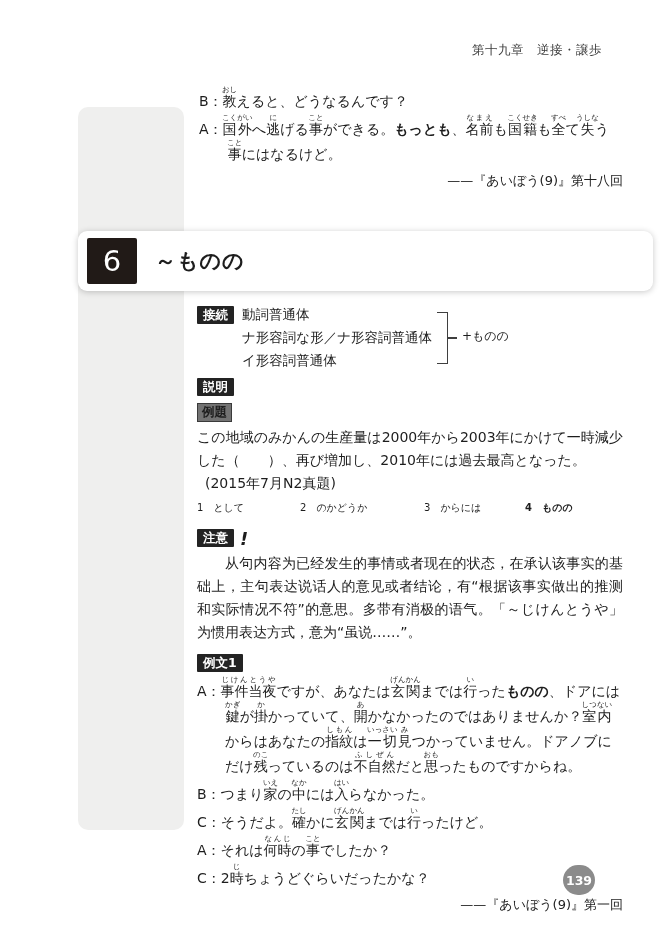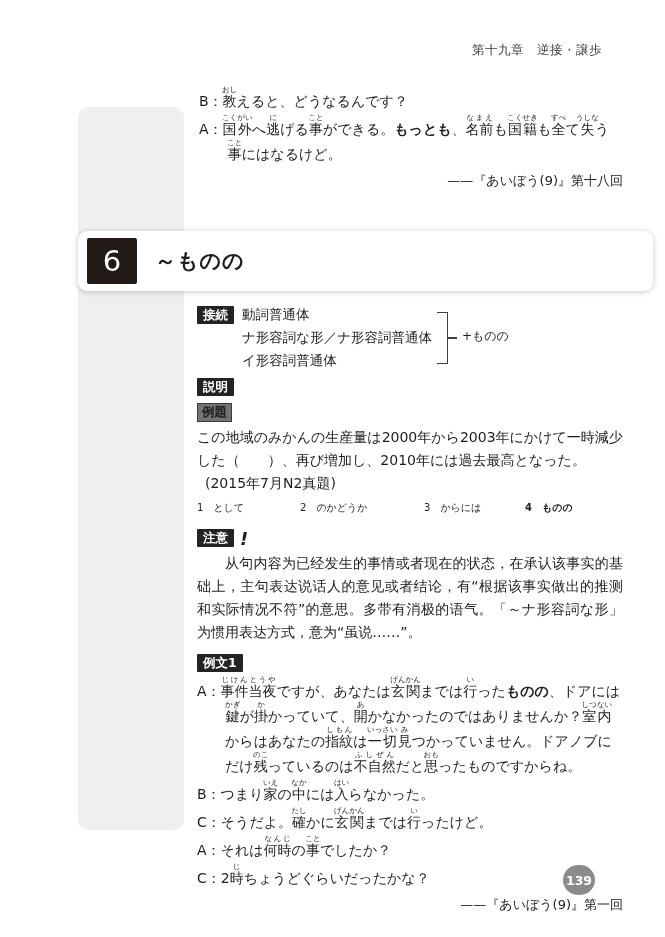--- a/index.html
+++ b/index.html
@@ -113,21 +113,21 @@
         <span class="opt opt3"><span class="num">3</span><span>からには</span></span>
         <span class="opt opt4"><span class="num">4</span><span>ものの</span></span>
       </div>
     </div>
 
     <div class="chui">
       <div class="chui-head">
         <span class="blabel">注意</span>
         <span class="chui-mark">!</span>
       </div>
-      <div class="chui-text">从句内容为已经发生的事情或者现在的状态，在承认该事实的基础上，主句表达说话人的意见或者结论，有“根据该事实做出的推测和实际情况不符”的意思。多带有消极的语气。「～ナ形容詞な形」为惯用表达方式，意为“虽说……”。</div>
+      <div class="chui-text">从句内容为已经发生的事情或者现在的状态，在承认该事实的基础上，主句表达说话人的意见或者结论，有“根据该事实做出的推测和实际情况不符”的意思。多带有消极的语气。「～じけんとうや」为惯用表达方式，意为“虽说……”。</div>
     </div>
 
     <div class="reibun">
       <span class="blabel">例文1</span>
       <div class="dlines">
         <div class="dline"><span>A：</span><span><ruby>事件当夜<rt>じけんとうや</rt></ruby>ですが、あなたは<ruby>玄関<rt>げんかん</rt></ruby>までは<ruby>行<rt>い</rt></ruby>った<b>ものの</b>、ドアには<ruby>鍵<rt>かぎ</rt></ruby>が<ruby>掛<rt>か</rt></ruby>かっていて、<ruby>開<rt>あ</rt></ruby>かなかったのではありませんか？<ruby>室内<rt>しつない</rt></ruby>からはあなたの<ruby>指紋<rt>しもん</rt></ruby>は<ruby>一切<rt>いっさい</rt></ruby><ruby>見<rt>み</rt></ruby>つかっていません。ドアノブにだけ<ruby>残<rt>のこ</rt></ruby>っているのは<ruby>不自然<rt>ふしぜん</rt></ruby>だと<ruby>思<rt>おも</rt></ruby>ったものですからね。</span></div>
         <div class="dline"><span>B：</span><span>つまり<ruby>家<rt>いえ</rt></ruby>の<ruby>中<rt>なか</rt></ruby>には<ruby>入<rt>はい</rt></ruby>らなかった。</span></div>
         <div class="dline"><span>C：</span><span>そうだよ。<ruby>確<rt>たし</rt></ruby>かに<ruby>玄関<rt>げんかん</rt></ruby>までは<ruby>行<rt>い</rt></ruby>ったけど。</span></div>
         <div class="dline"><span>A：</span><span>それは<ruby>何時<rt>なんじ</rt></ruby>の<ruby>事<rt>こと</rt></ruby>でしたか？</span></div>
         <div class="dline"><span>C：</span><span>2<ruby>時<rt>じ</rt></ruby>ちょうどぐらいだったかな？</span></div>

